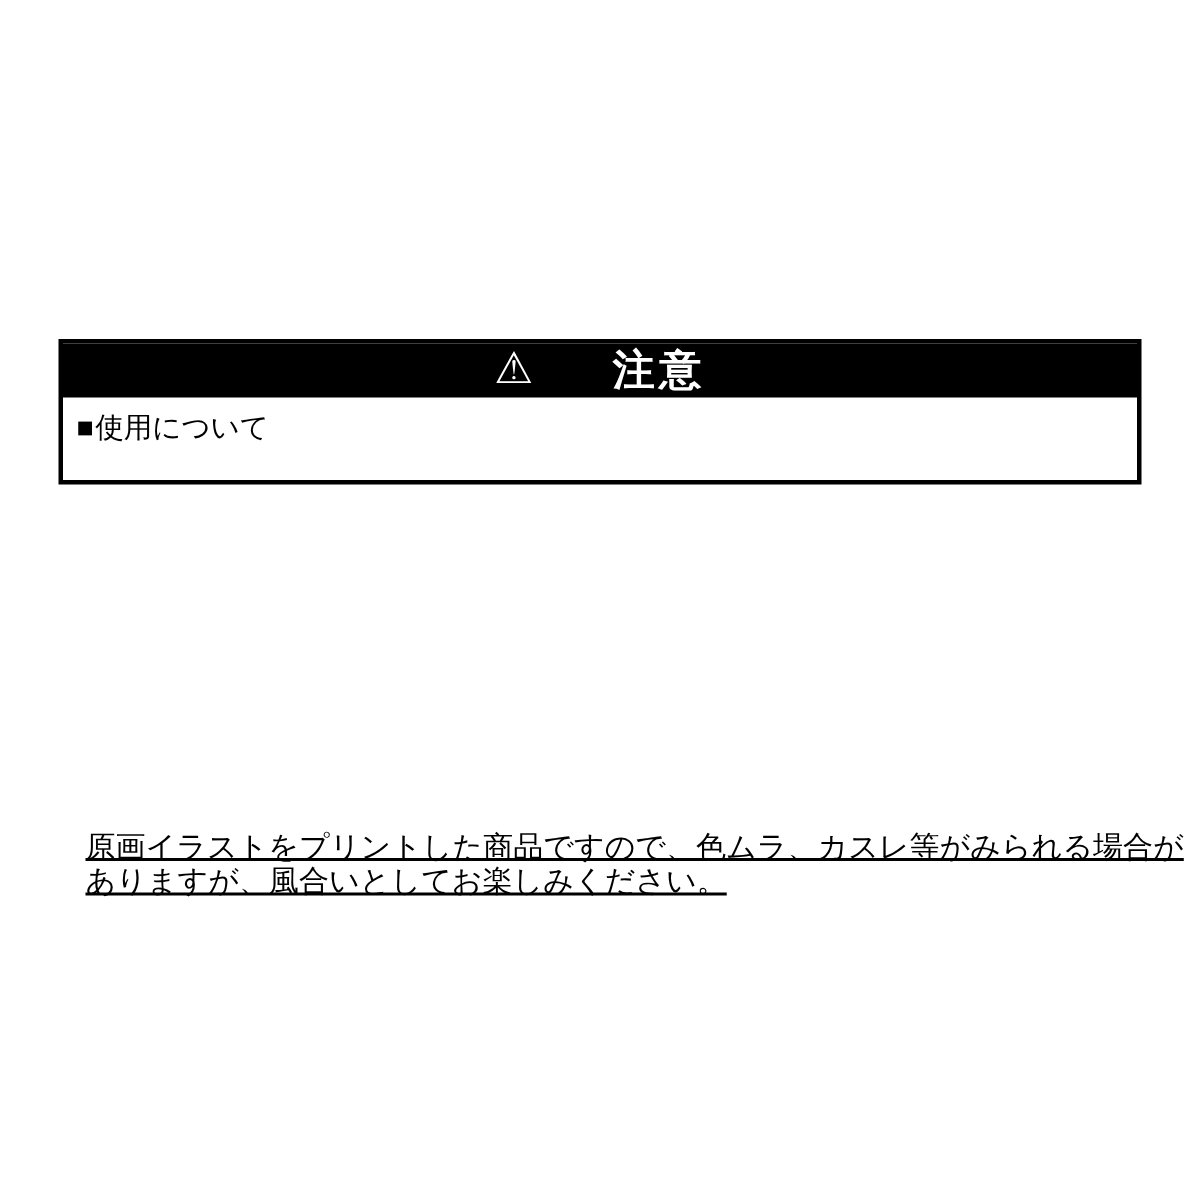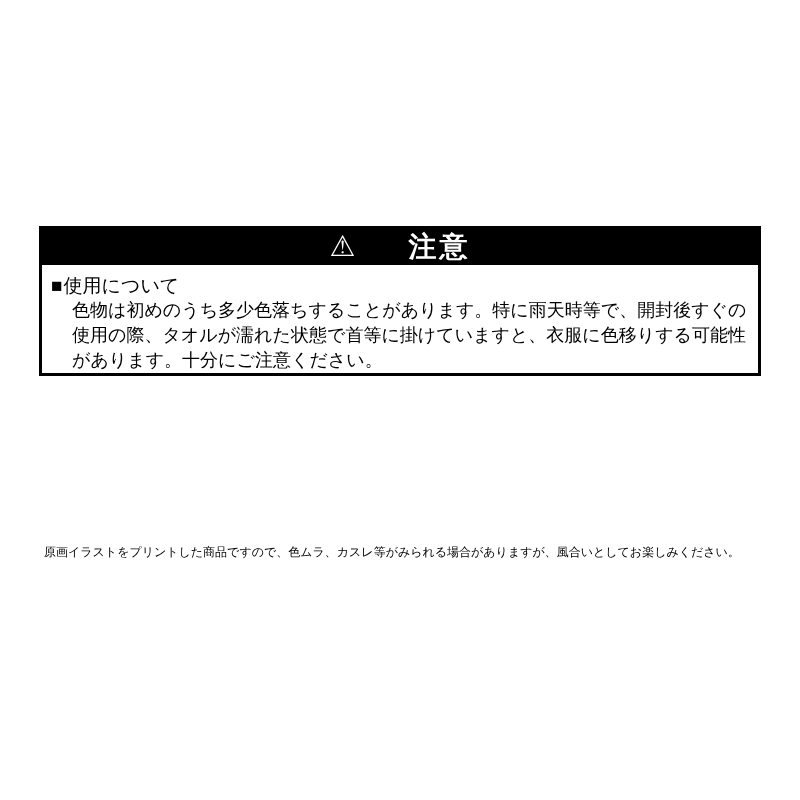--- a/index.html
+++ b/index.html
@@ -41,65 +41,65 @@
     transform: translateY(-1px);
   }
   .caution-title {
     font-size: 28px;
     font-weight: 700;
     letter-spacing: 3px;
     line-height: 1;
     margin-left: 44px;
   }
   .caution-body {
-    padding: 8px 10px 0 9px;
+    padding: 8px 10px 22px 9px;
   }
   .section-heading {
     font-size: 19px;
     line-height: 25px;
     white-space: nowrap;
   }
   .section-bullet {
     margin-right: 1px;
   }
   .section-text {
     margin: 0 0 0 21px;
     font-size: 18px;
     line-height: 25px;
     text-align: left;
   }
   .footer-note {
     position: absolute;
     left: 40px;
     top: 537px;
     width: 740px;
-    margin: 4px;
-    font-size: 12px;
+    margin: 17px;
+    font-size: 20px;
     line-height: 23px;
+    text-decoration: underline;
   }
 </style>
 </head>
 <body>
 
 <div class="page">
 
   <div class="caution-panel">
 
     <div class="caution-header">
       <span class="warn-icon">⚠</span>
       <span class="caution-title">注意</span>
     </div>
 
     <div class="caution-body">
 
       <div class="section">
         <div class="section-heading">
           <span class="section-bullet">■</span><span>使用について</span>
         </div>
-        <p class="section-text">色物は初めのうち多少色落ちすることがあります。特に雨天時等で、開封後すぐの使用の際、タオルが濡れた状態で首等に掛けていますと、衣服に色移りする可能性があります。十分にご注意ください。</p>
       </div>
 
 
     </div>
   </div>
 
   <p class="footer-note">原画イラストをプリントした商品ですので、色ムラ、カスレ等がみられる場合がありますが、風合いとしてお楽しみください。</p>
 
 </div>
 

